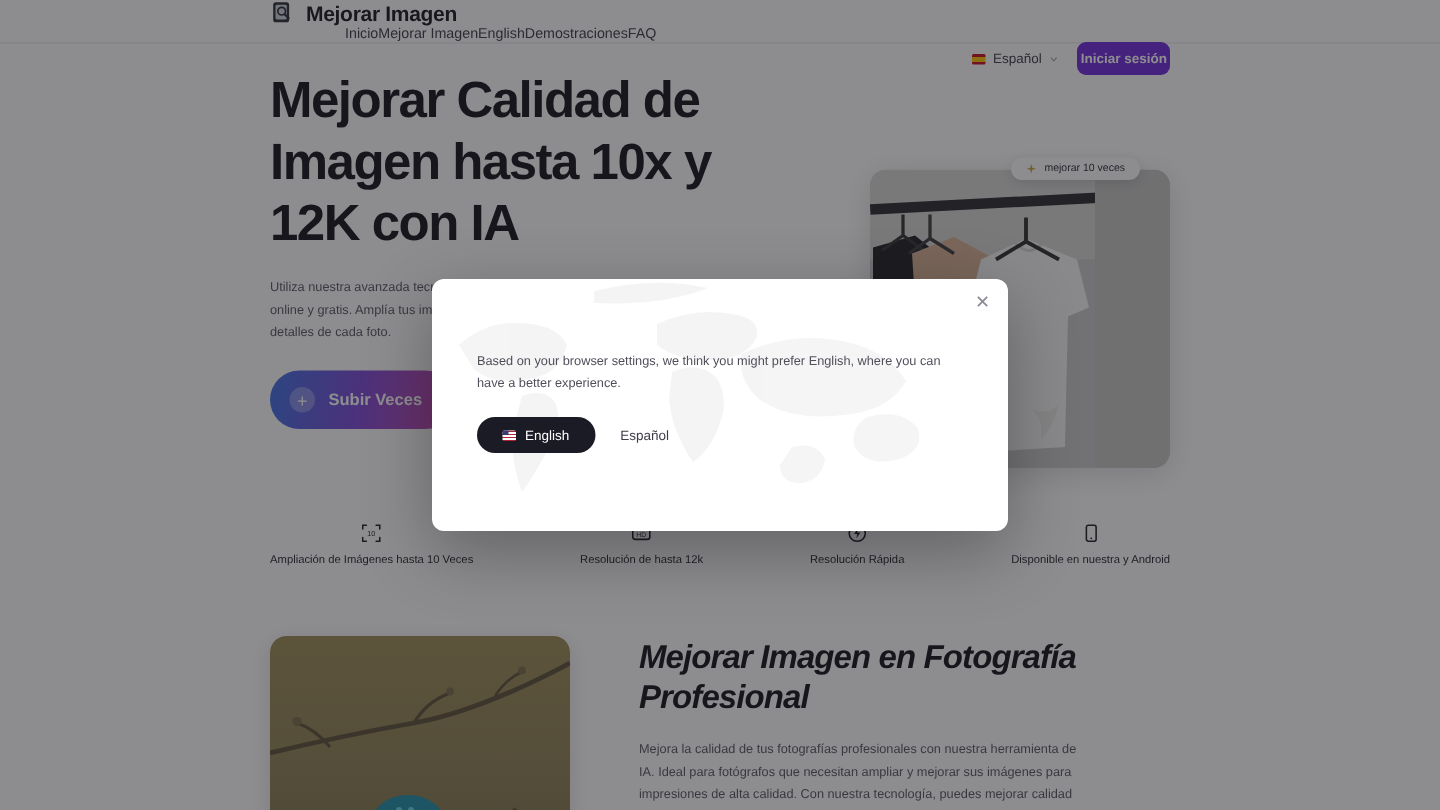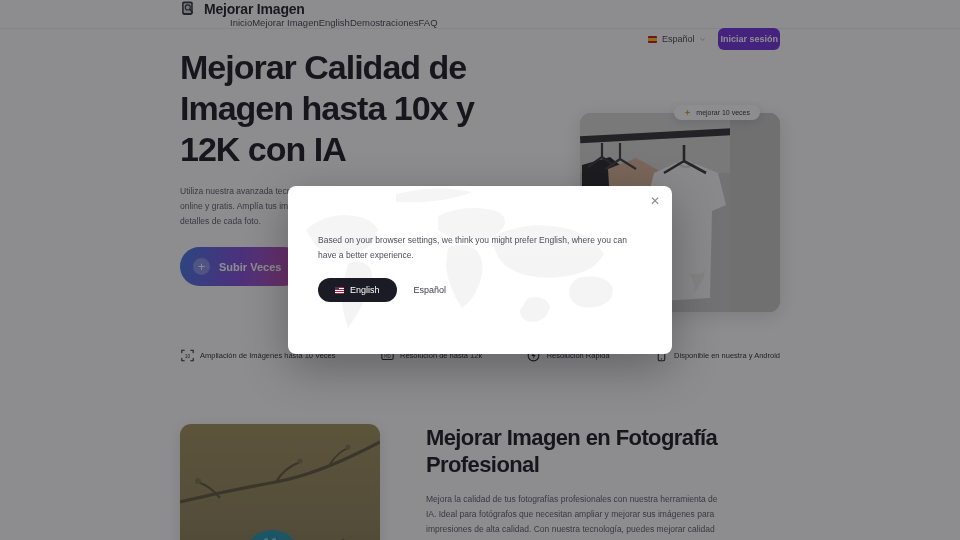--- a/index.html
+++ b/index.html
@@ -86,35 +86,35 @@
     border-radius:11px; overflow:hidden;
     box-shadow:0 4px 20px rgba(0,0,0,.14);
   }
   .hero-photo svg { display:block; width:100%; height:100%; }
 
   
   .features {
     position:absolute; left:180px; right:180px; top:348px;
     display:flex; justify-content:space-between; align-items:center;
   }
-  .feature { display:flex; align-items:center; gap:6px; }
+  .feature { display:flex; align-items:center; gap:6px;flex-direction:column; }
   .feature-ic {
     width:14px; height:14px; flex:none;
     display:flex; align-items:center; justify-content:center;
     color:#1d1d25;
   }
   .feature-tx { font-size:7.5px; color:#24242c; white-space:nowrap; font-weight:500; }
 
   
   .section2 { position:absolute; left:0; top:400px; width:100%; padding:0 180px; display:flex; gap:46px; }
   .bird-card { width:200px; height:180px; border-radius:11px; overflow:hidden; flex:none;
                box-shadow:0 3px 14px rgba(0,0,0,.13); margin-top:24px; }
   .bird-card svg { display:block; width:100%; height:100%; }
   .s2-right { flex:1; padding-top:24px; }
-  .h2 { font-size:22px; line-height:27px; font-weight:700; color:#111116; letter-spacing:-0.6px; max-width:300px; }
+  .h2 { font-size:22px; line-height:27px; font-weight:700; color:#111116; letter-spacing:-0.6px; max-width:300px;font-style:italic; }
   .s2-p { margin-top:14px; font-size:8.5px; line-height:15px; color:#55555f; max-width:295px; }
 
   
   .overlay { position:absolute; inset:0; background:rgba(28,28,34,.50); z-index:50; }
   .modal {
     position:absolute; left:288px; top:186px; width:384px; height:168px;
     background:#ffffff; border-radius:8px; z-index:60;
     box-shadow:0 14px 46px rgba(0,0,0,.30);
     overflow:hidden;
   }

